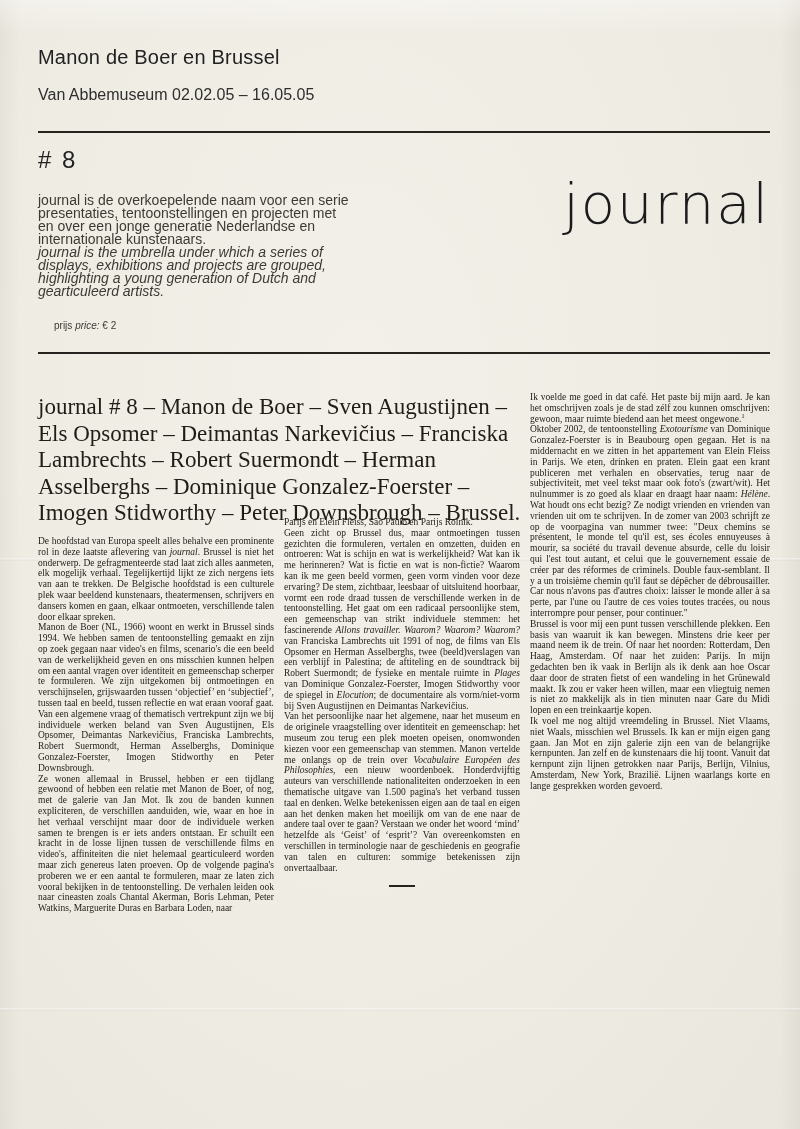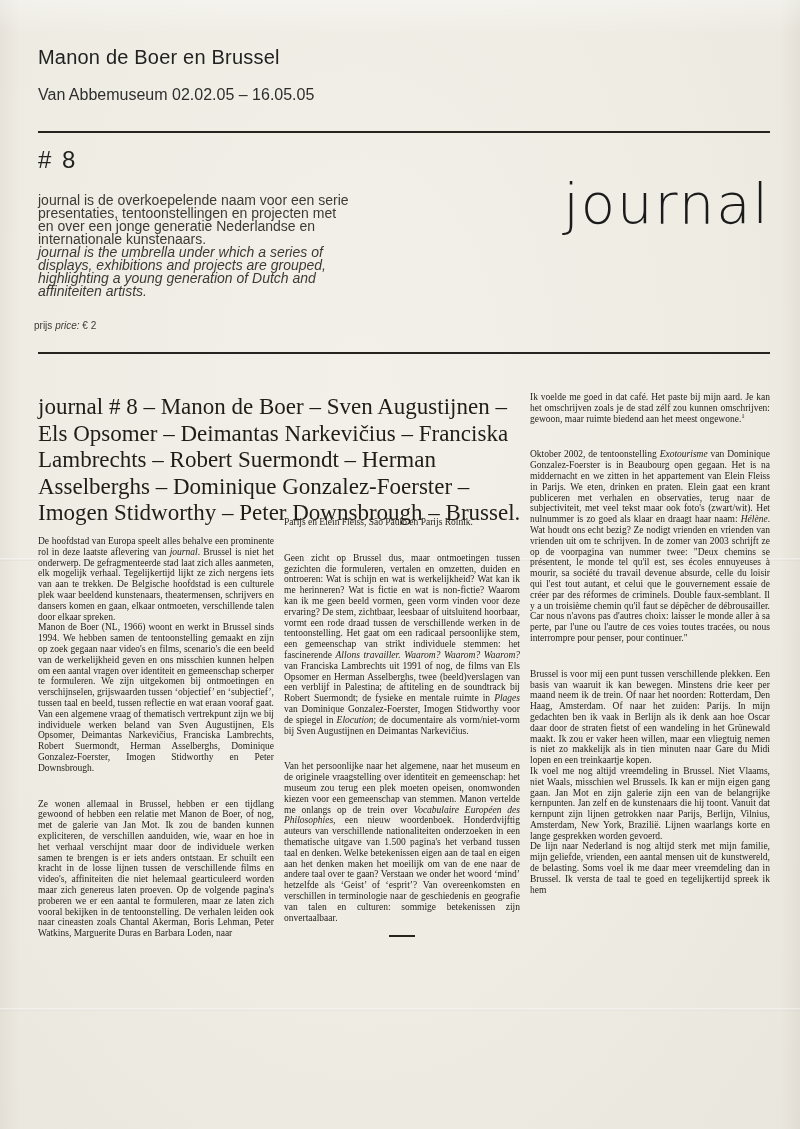--- a/index.html
+++ b/index.html
@@ -35,21 +35,21 @@
   .issue{
     position:absolute;left:38px;top:146px;
     font-size:24px;color:#222;letter-spacing:2px;
   }
   .intro{
     position:absolute;left:38px;top:194px;width:312px;
     font-size:14px;line-height:13px;color:#3d3a34;
   }
   .intro .en{font-style:italic;}
   .price{
-    position:absolute;left:34px;top:320px;
+    position:absolute;left:54px;top:320px;
     font-size:10px;color:#3d3a34;
   }
   .masthead{
     position:absolute;right:30px;top:176px;
     font-family:"DejaVu Sans", sans-serif;
     font-weight:200;
     font-size:56px;line-height:1;
     letter-spacing:2px;color:#1b1b1b;
   }
 
@@ -63,21 +63,21 @@
     position:absolute;
     font-family:Liberation Serif, serif;
     font-size:9.5px;line-height:10.8px;
     color:#26221d;
     text-align:justify;
   }
   .col-left{left:38px;top:536px;width:236px;}
   .col-mid{left:284px;top:517px;width:236px;}
   .col-right{left:530px;top:392px;width:240px;}
   .col p{margin:0;}
-  .col p.gap{margin-top:25px;}
+  .col p.gap{margin-top:0;}
   .col sup{font-size:7px;line-height:0;}
   .end-rule{
     width:26px;height:2px;background:#26241f;
     margin:12px auto 0 auto;
   }
 </style>
 </head>
 <body>
 
 <div id="page">
@@ -87,21 +87,21 @@
 
   <div class="header-title">Manon de Boer en Brussel</div>
   <div class="header-sub">Van Abbemuseum 02.02.05 – 16.05.05</div>
 
   <div class="rule top"></div>
 
   <div class="issue"># 8</div>
 
   <div class="intro">
     <div class="nl">journal is de overkoepelende naam voor een serie presentaties, tentoonstellingen en projecten met en over een jonge generatie Nederlandse en internationale kunstenaars.</div>
-    <div class="en">journal is the umbrella under which a series of displays, exhibitions and projects are grouped, highlighting a young generation of Dutch and affiniteiten artists.</div>
+    <div class="en">journal is the umbrella under which a series of displays, exhibitions and projects are grouped, highlighting a young generation of Dutch and gearticuleerd artists.</div>
   </div>
 
   <div class="price">prijs <i>price:</i> € 2</div>
 
   <div class="masthead">journal</div>
 
   <div class="rule mid"></div>
 
   <div class="main-title">journal # 8 – Manon de Boer – Sven Augustijnen – Els Opsomer – Deimantas Narkevičius – Franciska Lambrechts – Robert Suermondt – Herman Asselberghs – Dominique Gonzalez-Foerster – Imogen Stidworthy – Peter Downsbrough – Brussel.</div>
 
@@ -116,16 +116,15 @@
       <p class="para gap">Geen zicht op Brussel dus, maar ontmoetingen tussen gezichten die formuleren, vertalen en omzetten, duiden en ontroeren: Wat is schijn en wat is werkelijkheid? Wat kan ik me herinneren? Wat is fictie en wat is non-fictie? Waarom kan ik me geen beeld vormen, geen vorm vinden voor deze ervaring? De stem, zichtbaar, leesbaar of uitsluitend hoorbaar, vormt een rode draad tussen de verschillende werken in de tentoonstelling. Het gaat om een radicaal persoonlijke stem, een gemeenschap van strikt individuele stemmen: het fascinerende <i>Allons travailler. Waarom? Waarom? Waarom?</i> van Franciska Lambrechts uit 1991 of nog, de films van Els Opsomer en Herman Asselberghs, twee (beeld)verslagen van een verblijf in Palestina; de aftiteling en de soundtrack bij Robert Suermondt; de fysieke en mentale ruimte in <i>Plages</i> van Dominique Gonzalez-Foerster, Imogen Stidworthy voor de spiegel in <i>Elocution</i>; de documentaire als vorm/niet-vorm bij Sven Augustijnen en Deimantas Narkevičius.</p>
       <p class="para gap">Van het persoonlijke naar het algemene, naar het museum en de originele vraagstelling over identiteit en gemeenschap: het museum zou terug een plek moeten opeisen, onomwonden kiezen voor een gemeenschap van stemmen. Manon vertelde me onlangs op de trein over <i>Vocabulaire Européen des Philosophies</i>, een nieuw woordenboek. Honderdvijftig auteurs van verschillende nationaliteiten onderzoeken in een thematische uitgave van 1.500 pagina's het verband tussen taal en denken. Welke betekenissen eigen aan de taal en eigen aan het denken maken het moeilijk om van de ene naar de andere taal over te gaan? Verstaan we onder het woord ‘mind’ hetzelfde als ‘Geist’ of ‘esprit’? Van overeenkomsten en verschillen in terminologie naar de geschiedenis en geografie van talen en culturen: sommige betekenissen zijn onvertaalbaar.</p>
       <div class="end-rule"></div>
     </div>
 
   <div class="col col-right">
       <p class="para">Ik voelde me goed in dat café. Het paste bij mijn aard. Je kan het omschrijven zoals je de stad zélf zou kunnen omschrijven: gewoon, maar ruimte biedend aan het meest ongewone.<sup>1</sup></p>
       <p class="para gap">Oktober 2002, de tentoonstelling <i>Exotourisme</i> van Dominique Gonzalez-Foerster is in Beaubourg open gegaan. Het is na middernacht en we zitten in het appartement van Elein Fleiss in Parijs. We eten, drinken en praten. Elein gaat een krant publiceren met verhalen en observaties, terug naar de subjectiviteit, met veel tekst maar ook foto's (zwart/wit). Het nulnummer is zo goed als klaar en draagt haar naam: <i>Hélène</i>. Wat houdt ons echt bezig? Ze nodigt vrienden en vrienden van vrienden uit om te schrijven. In de zomer van 2003 schrijft ze op de voorpagina van nummer twee: "Deux chemins se présentent, le monde tel qu'il est, ses écoles ennuyeuses à mourir, sa société du travail devenue absurde, celle du loisir qui l'est tout autant, et celui que le gouvernement essaie de créer par des réformes de criminels. Double faux-semblant. Il y a un troisième chemin qu'il faut se dépêcher de débrousailler. Car nous n'avons pas d'autres choix: laisser le monde aller à sa perte, par l'une ou l'autre de ces voies toutes tracées, ou nous interrompre pour penser, pour continuer."</p>
       <p class="para gap">Brussel is voor mij een punt tussen verschillende plekken. Een basis van waaruit ik kan bewegen. Minstens drie keer per maand neem ik de trein. Of naar het noorden: Rotterdam, Den Haag, Amsterdam. Of naar het zuiden: Parijs. In mijn gedachten ben ik vaak in Berlijn als ik denk aan hoe Oscar daar door de straten fietst of een wandeling in het Grünewald maakt. Ik zou er vaker heen willen, maar een vliegtuig nemen is niet zo makkelijk als in tien minuten naar Gare du Midi lopen en een treinkaartje kopen.</p>
       <p class="para">Ik voel me nog altijd vreemdeling in Brussel. Niet Vlaams, niet Waals, misschien wel Brussels. Ik kan er mijn eigen gang gaan. Jan Mot en zijn galerie zijn een van de belangrijke kernpunten. Jan zelf en de kunstenaars die hij toont. Vanuit dat kernpunt zijn lijnen getrokken naar Parijs, Berlijn, Vilnius, Amsterdam, New York, Brazilië. Lijnen waarlangs korte en lange gesprekken worden gevoerd.</p>
-      <p class="para">De lijn naar Nederland is nog altijd sterk met mijn familie, mijn geliefde, vrienden, een aantal mensen uit de kunstwereld, de belasting. Soms voel ik me daar meer vreemdeling dan in Brussel. Ik versta de taal te goed en tegelijkertijd spreek ik hem</p>
     </div>
 
 </div>
 
 </body></html>

